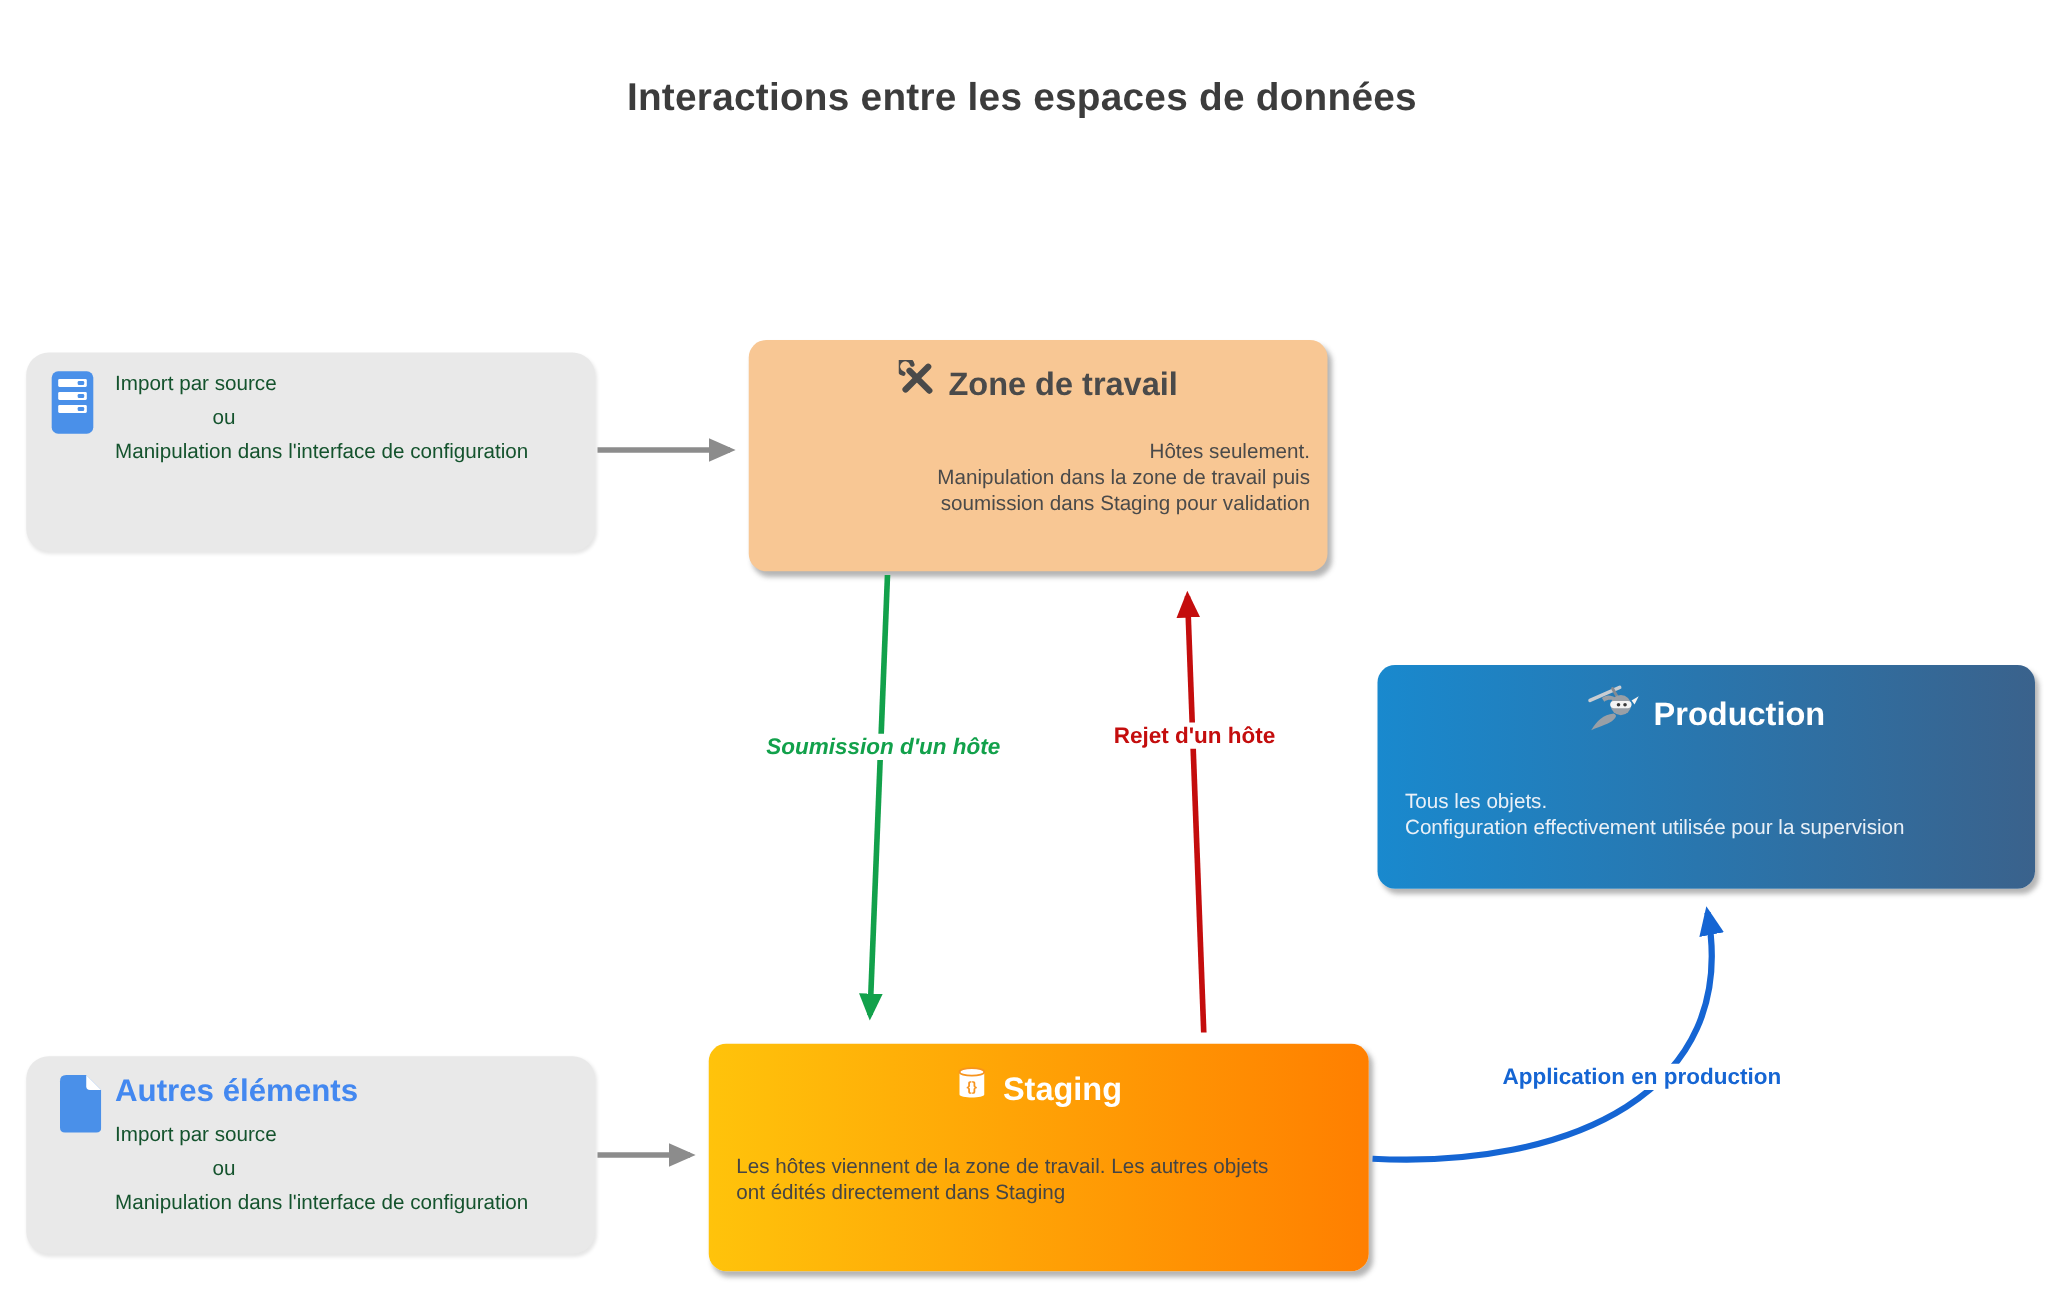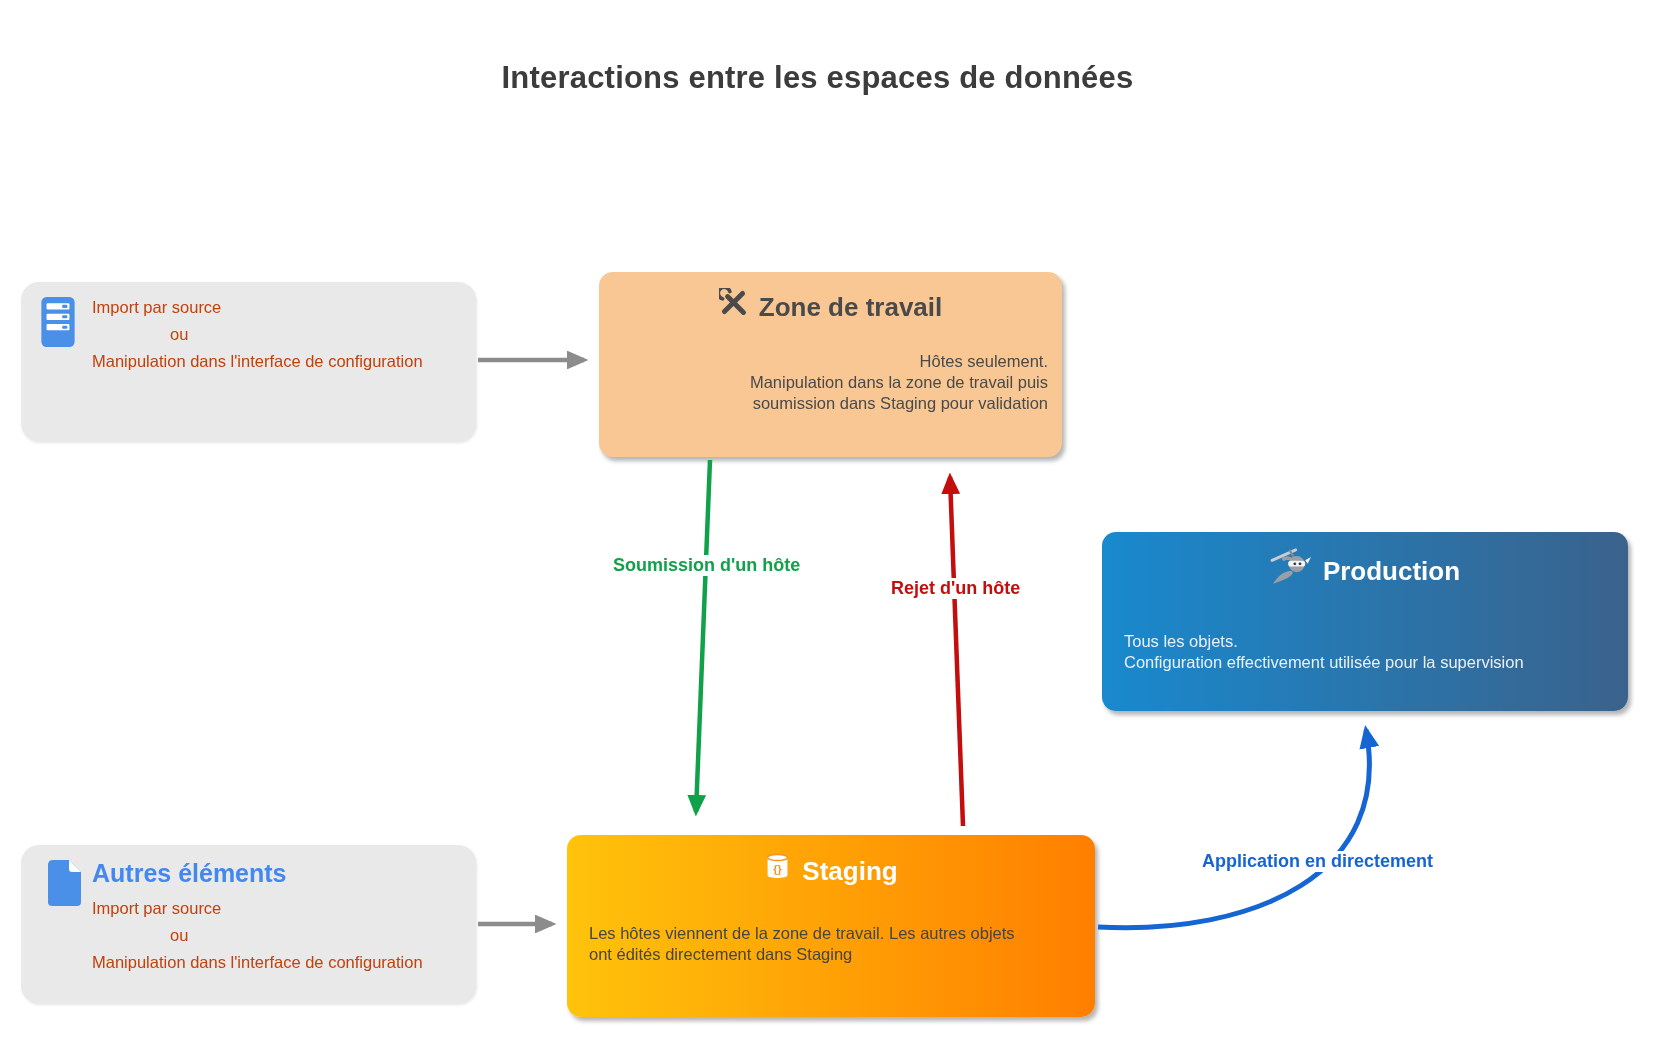--- a/index.html
+++ b/index.html
@@ -12,21 +12,21 @@
     font-size:31px;font-weight:bold;color:#3C3C3C;letter-spacing:0.2px;
   }
   
   .gray-box{
     position:absolute;background:#E9E9E9;border-radius:18px;
     box-shadow:1px 2px 3px rgba(0,0,0,0.10);
     box-sizing:border-box;padding-top:12px;
   }
   .gray-box .g-icon{position:absolute;left:19px;top:14px;}
   .g-title{margin:0 0 6px 71px;font-size:25px;font-weight:bold;color:#4388F0;line-height:32px;}
-  .g-line{margin-left:71px;font-size:16.5px;color:#c2410c;line-height:27px;}
+  .g-line{margin-left:71px;font-size:16.5px;color:#14532d;line-height:27px;}
   .g-line.ou{text-indent:78px;}
   
   .cbox{
     position:absolute;border-radius:14px;box-sizing:border-box;
     box-shadow:3px 4px 4px rgba(90,90,90,0.45);
   }
   .c-title{
     display:flex;justify-content:center;align-items:center;gap:11px;
     margin-top:16px;font-size:26px;font-weight:bold;line-height:34px;
   }
@@ -39,21 +39,21 @@
   .production .c-body{top:99px;color:#EAF0F7;}
   .staging{background:linear-gradient(to right,#FFC30B,#FF7F00);}
   .staging .c-title{color:#FFFFFF;}
   .staging .c-body{top:88px;color:#454545;}
   
   .arrows{position:absolute;left:0;top:0;pointer-events:none;}
   .alabel{
     position:absolute;font-size:18px;font-weight:bold;white-space:nowrap;
     background:#fff;padding:0 3px;
   }
-  .alabel.green{left:610px;top:555px;color:#12A14B;}
+  .alabel.green{left:610px;top:587px;color:#12A14B;font-style:italic;}
   .alabel.red{left:888px;top:578px;color:#C40D0D;}
   .alabel.blue{left:1199px;top:851px;color:#1565D3;}
 </style>
 </head>
 <body>
 
 <div class="canvas">
 
   <div class="page-title">Interactions entre les espaces de données</div>
 
@@ -162,15 +162,15 @@
     </defs>
     <line x1="478" y1="360" x2="584" y2="360" stroke="#8C8C8C" stroke-width="4.5" marker-end="url(#mgray)"></line>
     <line x1="478" y1="924" x2="552" y2="924" stroke="#8C8C8C" stroke-width="4.5" marker-end="url(#mgray)"></line>
     <line x1="710" y1="460" x2="696" y2="812" stroke="#12A14B" stroke-width="4.5" marker-end="url(#mgreen)"></line>
     <line x1="963" y1="826" x2="950" y2="477" stroke="#C40D0D" stroke-width="4.5" marker-end="url(#mred)"></line>
     <path d="M1098 927 C 1255 935, 1393 874, 1366 730" fill="none" stroke="#1565D3" stroke-width="5" marker-end="url(#mblue)"></path>
   </svg>
 
   <div class="alabel green">Soumission d'un hôte</div>
   <div class="alabel red">Rejet d'un hôte</div>
-  <div class="alabel blue">Application en directement</div>
+  <div class="alabel blue">Application en production</div>
 
 </div>
 
 </body></html>

